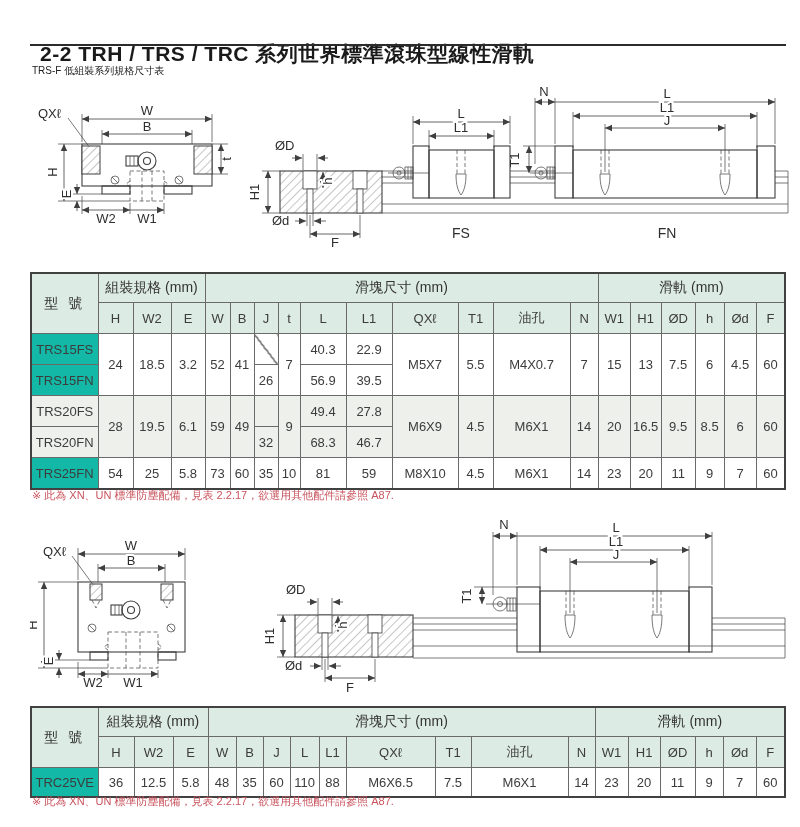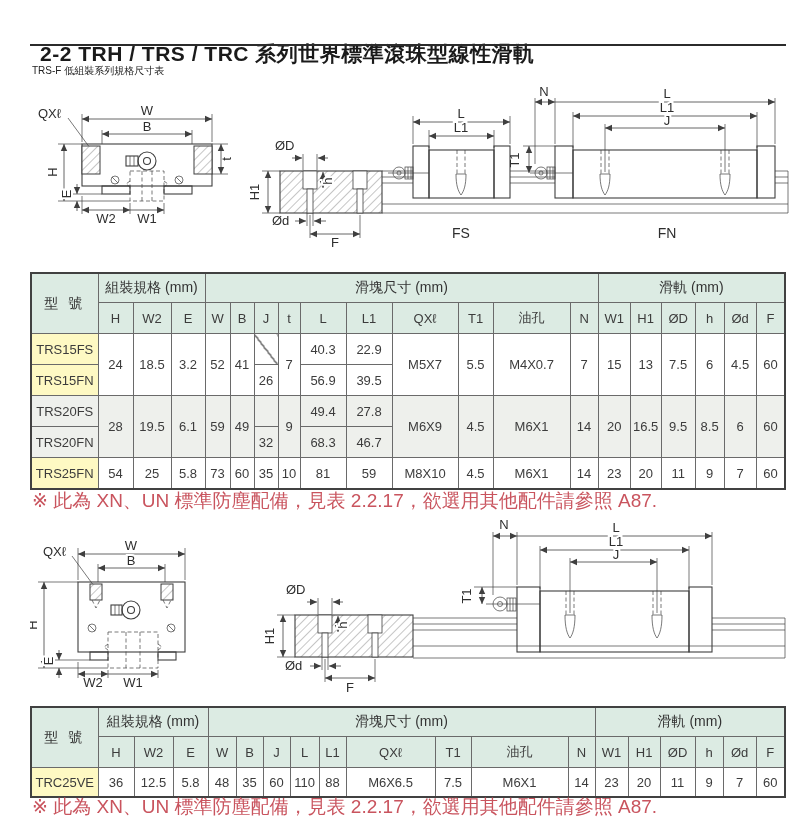--- a/index.html
+++ b/index.html
@@ -22,25 +22,25 @@
           font-size:13px; color:#3c3c3c; background:#fff; border:2px solid #414141; }
   #t1 { top:272px; width:755px; }
   #t2 { top:706px; width:755px; }
   td { border:1px solid #6a6a6a; text-align:center; vertical-align:middle; padding:0; overflow:hidden; white-space:nowrap; }
   tr.grp td { background:#dcebe3; font-size:14px; height:28px; color:#333; }
   tr.sub td { background:#dcebe3; height:30px; }
   td.corner { background:#dcebe3; font-size:14px; letter-spacing:3px; }
   #t1 tr.r td { height:30px; }
   #t2 tr.r td { height:28px; }
   tr.tint td { background:#eef0ec; }
-  td.model { background:#fef9c3; }
+  td.model { background:#14b8a6; }
   td.slash { background-image:linear-gradient(to top right,
               transparent calc(50% - .7px), #5c5c5c calc(50% - .7px),
               #5c5c5c calc(50% + .7px), transparent calc(50% + .7px)); }
-  .note { position:absolute; left:32px; font-size:19px; color:#c9545e; }
+  .note { position:absolute; left:32px; font-size:11px; color:#c9545e; }
   #note1 { top:488px; }
   #note2 { top:794px; }
 </style>
 </head>
 <body>
 
 <div class="title">2-2 TRH / TRS / TRC 系列世界標準滾珠型線性滑軌</div>
 <div class="rule"></div>
 <div class="subtitle">TRS-F 低組裝系列規格尺寸表</div>
 

